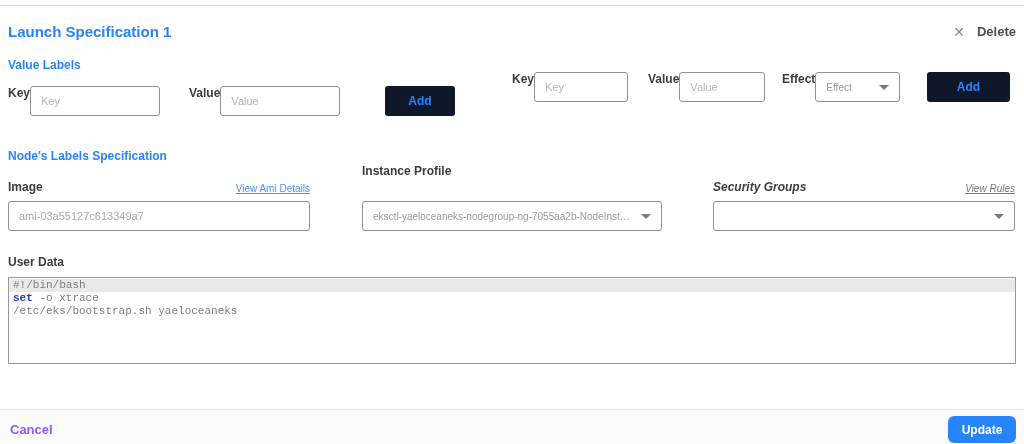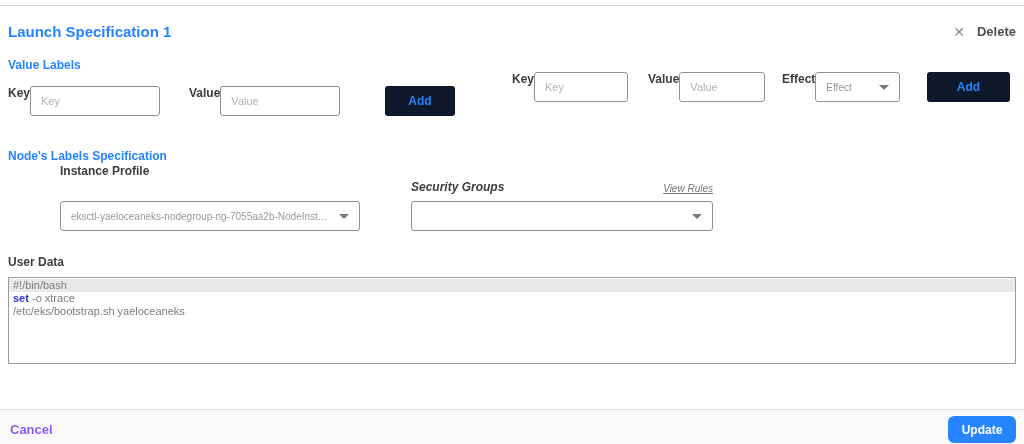--- a/index.html
+++ b/index.html
@@ -56,21 +56,21 @@
   .spec-col2 { width:300px; margin-left:52px; }
   .spec-col3 { width:302px; margin-left:51px;font-style:italic; }
   .label-row { display:flex; justify-content:space-between; align-items:flex-end;
     margin-bottom:7px; height:14px; }
   .link-blue { color:#4a90ff; font-size:10px; text-decoration:underline; }
   .link-gray { color:#767676; font-size:10px; text-decoration:underline; }
 
   
   .userdata-sec { margin:21px 0 0 8px; }
   .code-box { margin-top:7px; width:1008px; height:87px; border:1px solid #9a9a9a;
-    background:#fff; font-family:Liberation Sans, sans-serif;
+    background:#fff; font-family:Liberation Mono, monospace;
     font-size:11px; line-height:13px; color:#7d7d7d; padding-top:1px;
     overflow:hidden; }
   .code-line { padding-left:4px; white-space:pre; }
   .code-line.active { background:#e9e9e9; }
   .kw { color:#2836cc; font-weight:bold; }
 
   
   .footer { position:absolute; left:0; right:0; bottom:0; height:40px;
     background:#fbfbfb; border-top:1px solid #e3e3e3; display:flex;
     align-items:center; justify-content:space-between; padding:0 8px 0 10px; }
@@ -129,20 +129,27 @@
         </div>
         <button class="add-btn add-r">Add</button>
       </div>
     </div>
   </div>
 
   <div class="launch-sec">
     <div class="sec-heading">Node's Labels Specification</div>
     <div class="spec-row">
 
+      <div class="spec-col1">
+        <div class="label-row">
+          <span class="field-label" style="margin-bottom:0">Image</span>
+          <a class="link-blue" href="#">View Ami Details</a>
+        </div>
+        <input class="tb ghost" type="text" value="ami-03a55127c613349a7" style="">
+      </div>
 
       <div class="spec-col2">
         <div class="label-row">
           <span class="field-label" style="margin-bottom:16px">Instance Profile</span>
         </div>
         <div class="select">
           <span class="sel-text">eksctl-yaeloceaneks-nodegroup-ng-7055aa2b-NodeInstanceProfile-...</span>
           <span class="caret"></span>
         </div>
       </div>

